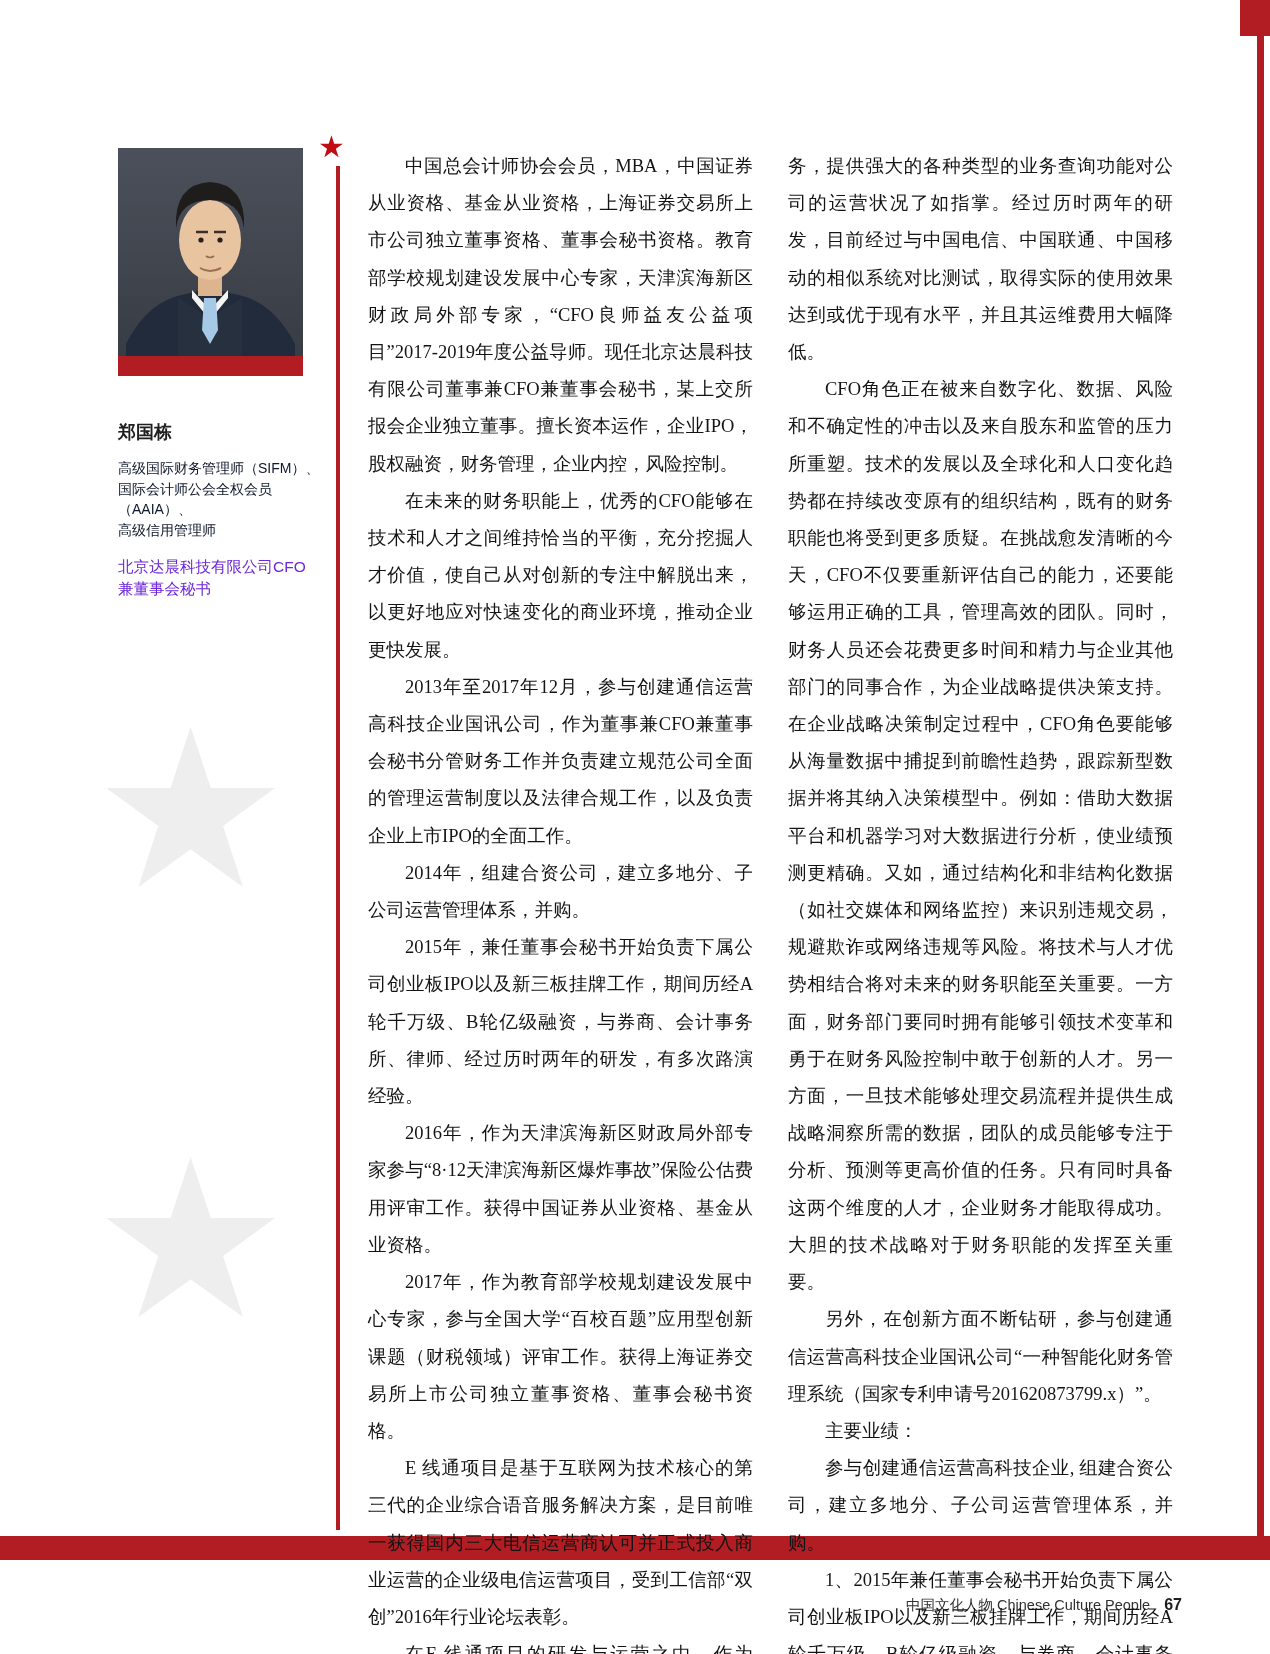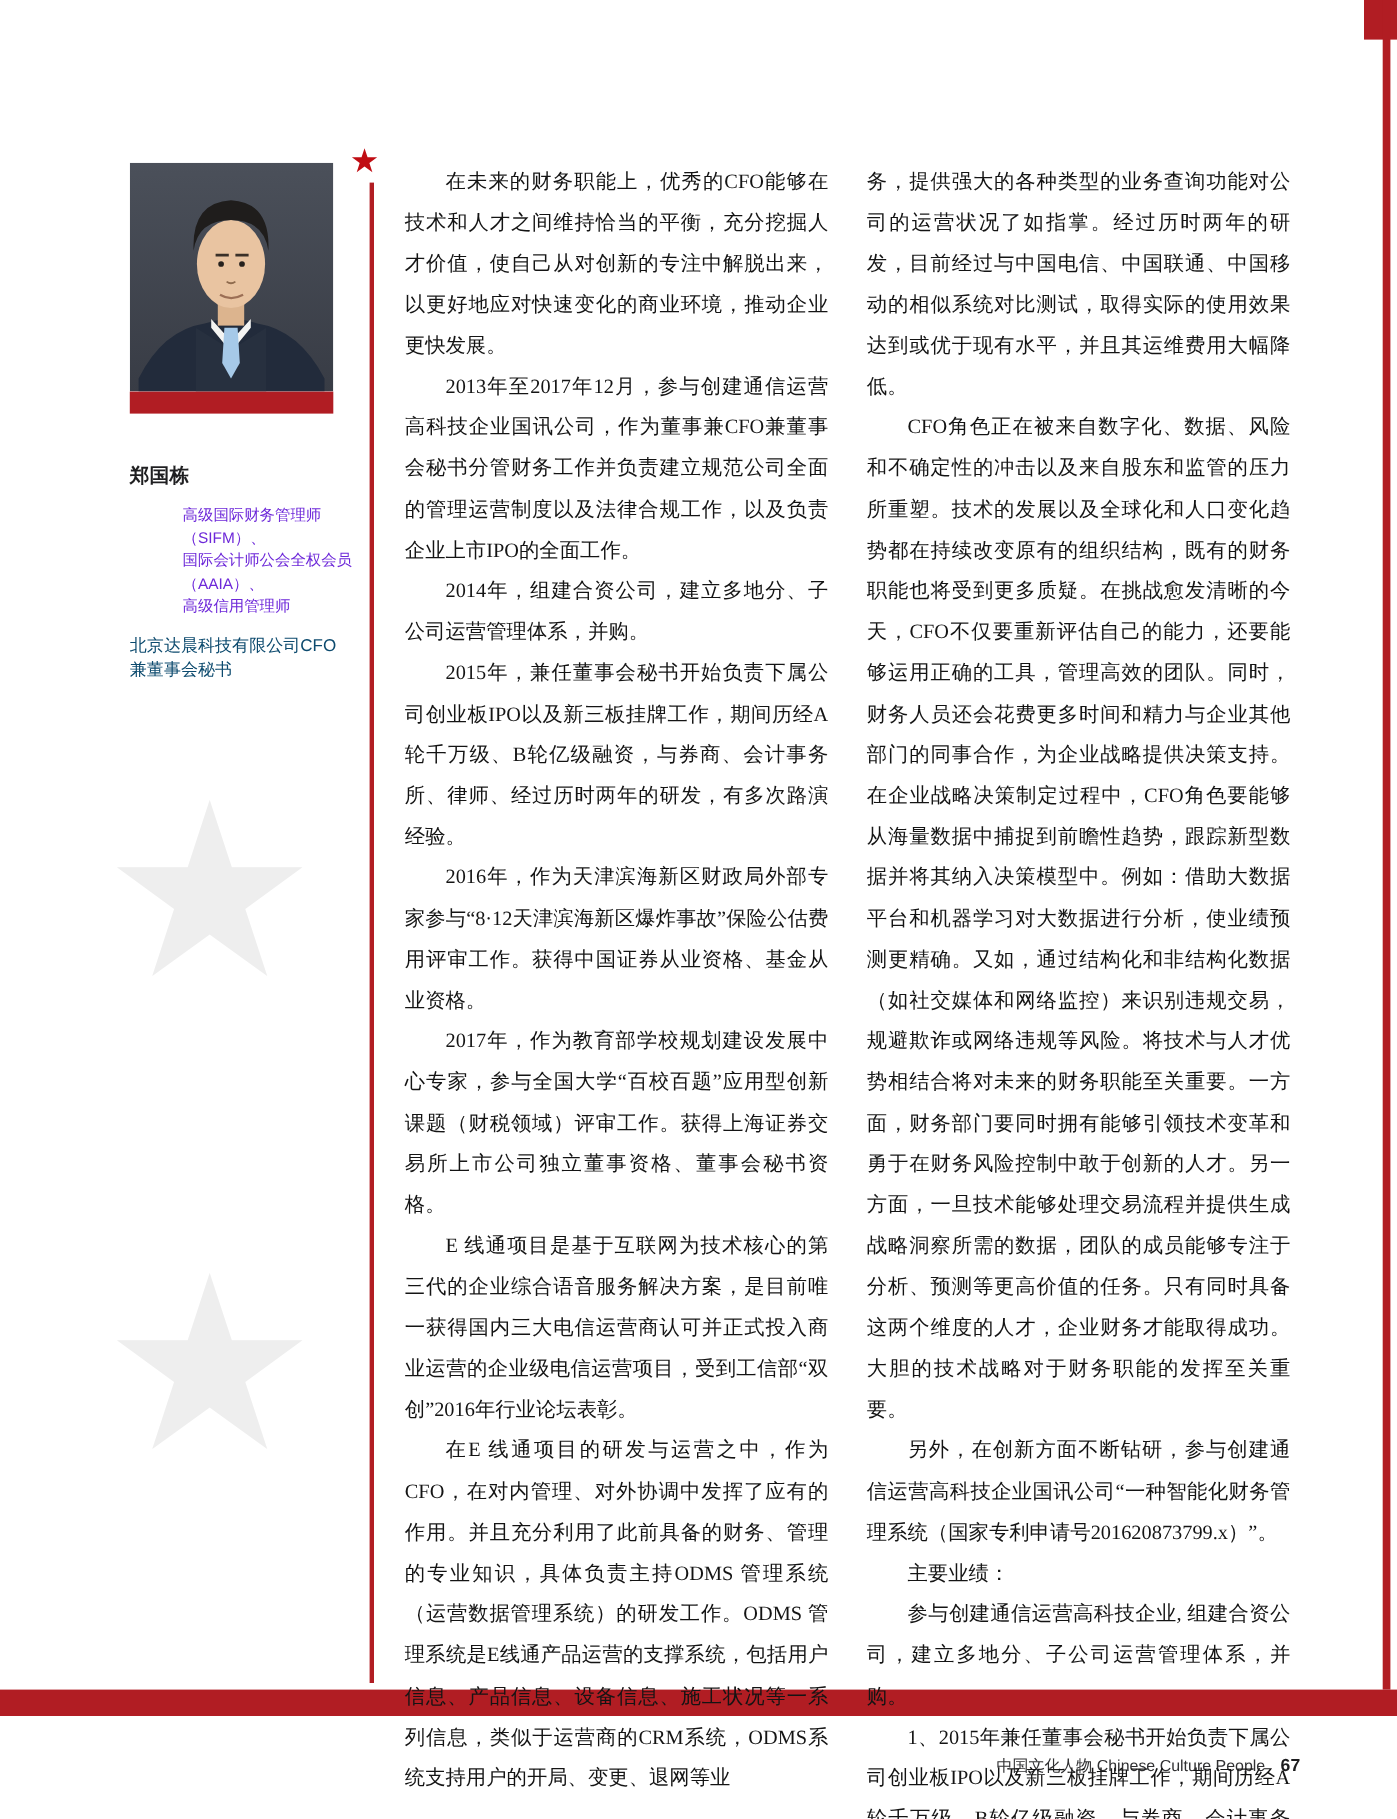--- a/index.html
+++ b/index.html
@@ -21,23 +21,23 @@
   .wm-star-1{left:92px;top:700px;font-size:220px;line-height:220px;}
   .wm-star-2{left:92px;top:1130px;font-size:220px;line-height:220px;}
 
   
   .photo{position:absolute;left:118px;top:148px;width:185px;height:208px;}
   .photo svg{display:block;}
   .photo-bar{position:absolute;left:118px;top:356px;width:185px;height:20px;background:#b11d23;}
   .sidebar{position:absolute;left:118px;top:420px;width:215px;
            font-family:"Liberation Sans","DejaVu Sans",sans-serif;z-index:1;}
   .person-name{font-size:18px;font-weight:bold;color:#1f1f21;margin:0 0 14px 0;}
-  .cred-line{font-size:14px;line-height:20.5px;color:#6d28d9;margin-left:48px;}
+  .cred-line{font-size:14px;line-height:20.5px;color:#0f172a;}
   .positions{margin-top:16px;}
-  .pos-line{font-size:15.5px;line-height:22px;color:#0c4a6e;}
+  .pos-line{font-size:15.5px;line-height:22px;color:#6d28d9;}
 
   
   .col{position:absolute;top:148px;width:385px;font-size:18.5px;line-height:37.2px;
        text-align:justify;color:#141414;z-index:1;}
   .col-1{left:368px;}
   .col-2{left:788px;}
   .para{margin:0;text-indent:2em;}
   .para.noindent{text-indent:0;}
 
   
@@ -89,20 +89,21 @@
     <div class="positions" id="position-lines">
         <div class="pos-line">北京达晨科技有限公司CFO</div>
         <div class="pos-line">兼董事会秘书</div>
       </div>
   </div>
 
   <div class="divider-star">★</div>
   <div class="divider-line"></div>
 
   <div class="col col-1" id="article-column-1">
+      <p class="para">中国总会计师协会会员，MBA，中国证券从业资格、基金从业资格，上海证券交易所上市公司独立董事资格、董事会秘书资格。教育部学校规划建设发展中心专家，天津滨海新区财政局外部专家，“CFO良师益友公益项目”2017-2019年度公益导师。现任北京达晨科技有限公司董事兼CFO兼董事会秘书，某上交所报会企业独立董事。擅长资本运作，企业IPO，股权融资，财务管理，企业内控，风险控制。</p>
       <p class="para">在未来的财务职能上，优秀的CFO能够在技术和人才之间维持恰当的平衡，充分挖掘人才价值，使自己从对创新的专注中解脱出来，以更好地应对快速变化的商业环境，推动企业更快发展。</p>
       <p class="para">2013年至2017年12月，参与创建通信运营高科技企业国讯公司，作为董事兼CFO兼董事会秘书分管财务工作并负责建立规范公司全面的管理运营制度以及法律合规工作，以及负责企业上市IPO的全面工作。</p>
       <p class="para">2014年，组建合资公司，建立多地分、子公司运营管理体系，并购。</p>
       <p class="para">2015年，兼任董事会秘书开始负责下属公司创业板IPO以及新三板挂牌工作，期间历经A轮千万级、B轮亿级融资，与券商、会计事务所、律师、经过历时两年的研发，有多次路演经验。</p>
       <p class="para">2016年，作为天津滨海新区财政局外部专家参与“8·12天津滨海新区爆炸事故”保险公估费用评审工作。获得中国证券从业资格、基金从业资格。</p>
       <p class="para">2017年，作为教育部学校规划建设发展中心专家，参与全国大学“百校百题”应用型创新课题（财税领域）评审工作。获得上海证券交易所上市公司独立董事资格、董事会秘书资格。</p>
       <p class="para">E 线通项目是基于互联网为技术核心的第三代的企业综合语音服务解决方案，是目前唯一获得国内三大电信运营商认可并正式投入商业运营的企业级电信运营项目，受到工信部“双创”2016年行业论坛表彰。</p>
       <p class="para">在E 线通项目的研发与运营之中，作为CFO，在对内管理、对外协调中发挥了应有的作用。并且充分利用了此前具备的财务、管理的专业知识，具体负责主持ODMS 管理系统（运营数据管理系统）的研发工作。ODMS 管理系统是E线通产品运营的支撑系统，包括用户信息、产品信息、设备信息、施工状况等一系列信息，类似于运营商的CRM系统，ODMS系统支持用户的开局、变更、退网等业</p>
     </div>
   <div class="col col-2" id="article-column-2">

